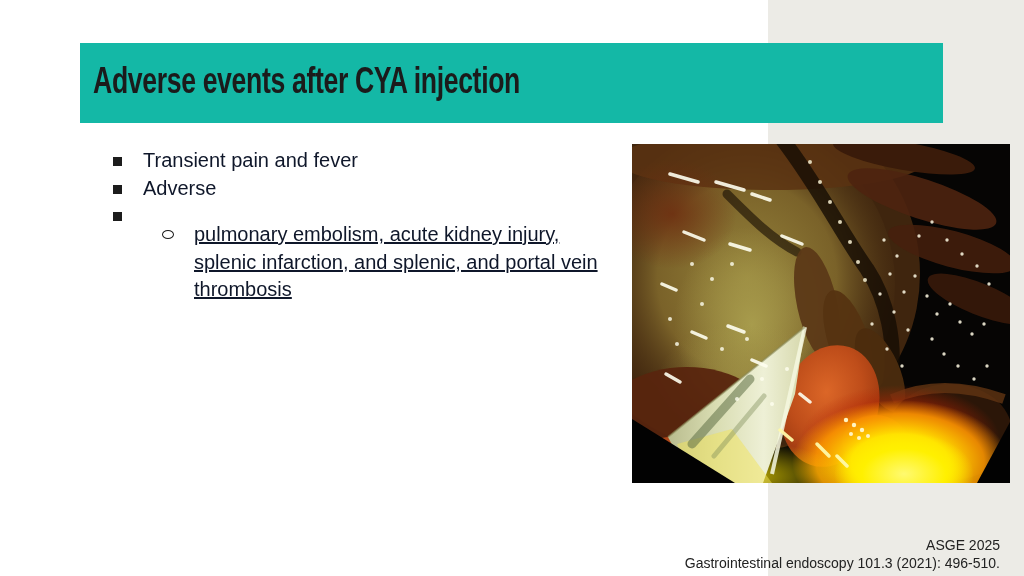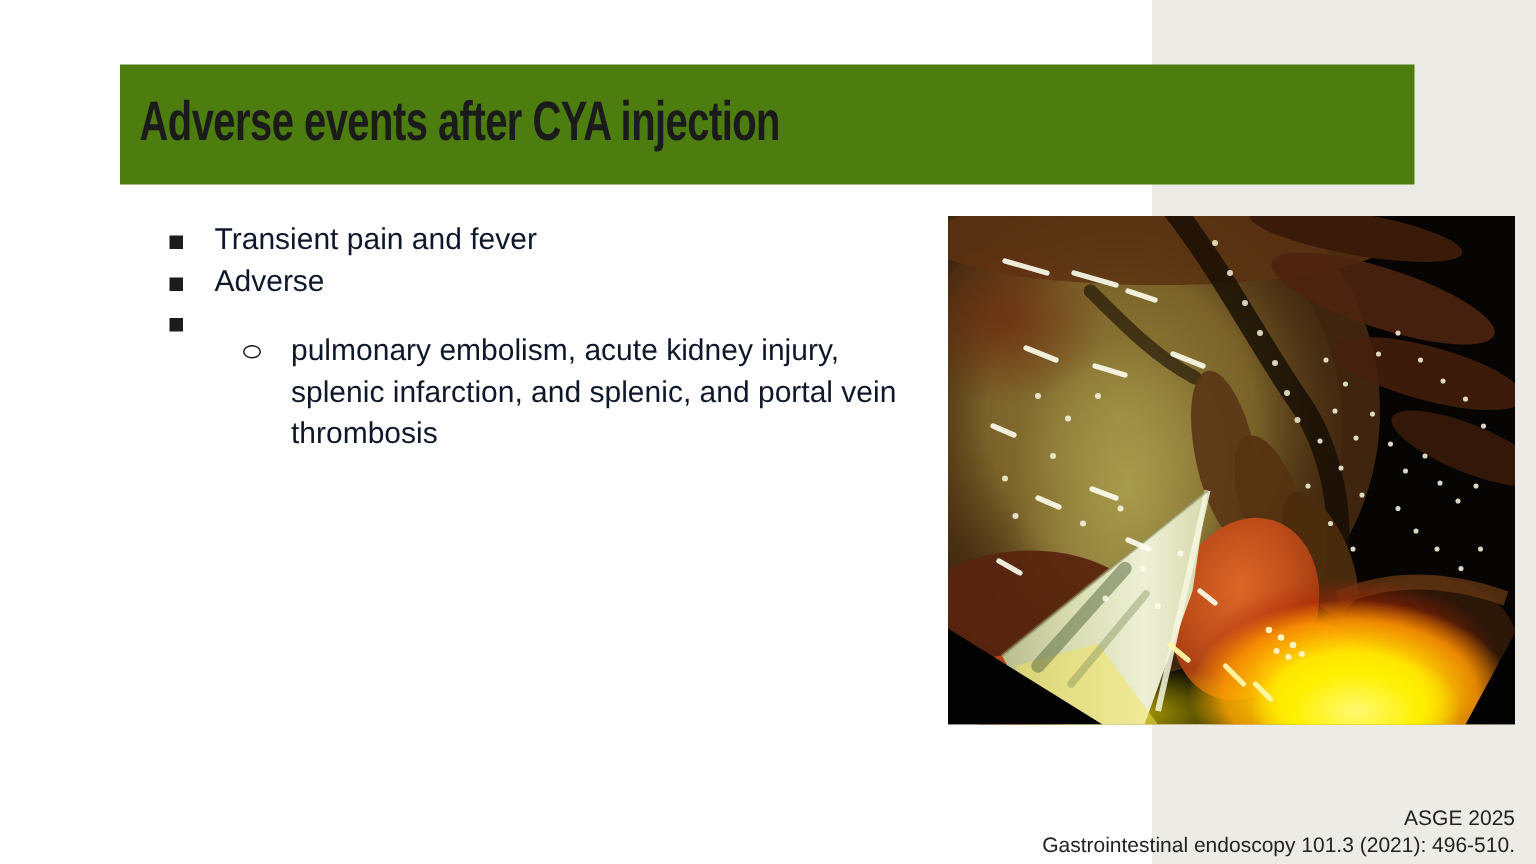--- a/index.html
+++ b/index.html
@@ -6,44 +6,44 @@
   .slide {
     position:relative; width:1024px; height:576px; background:#FFFFFF;
     overflow:hidden; font-family:"Liberation Sans", sans-serif;
   }
   .side-strip {
     position:absolute; left:768px; top:0; width:256px; height:576px;
     background:#ECEBE6;
   }
   .title-bar {
     position:absolute; left:80px; top:43px; width:863px; height:80px;
-    background:#4d7c0f; display:flex; align-items:center;
+    background:#14b8a6; display:flex; align-items:center;
   }
   .title-text {
     margin-left:13px; margin-top:-4px;
     font-size:37px; font-weight:700; color:#1B1B1B;
     letter-spacing:-0.5px; white-space:nowrap;
     transform:scaleX(0.72); transform-origin:left center;
   }
   .bullet-list { position:absolute; left:113px; top:147px; width:560px; }
   .row { display:flex; align-items:flex-start; font-size:20px; line-height:27.5px; color:#0f172a; }
   .row .sq {
     flex:0 0 9px; width:9px; height:9px; background:#1C1C1C;
     margin:10px 21px 0 0;
   }
   .row.l2 { margin-left:49px; }
   .row .circ {
     flex:0 0 10px; width:7px; height:7px; box-sizing:content-box;
     border:1.5px solid #1C1C1C; border-radius:50%;
     margin:9px 20px 0 0;
   }
-  .row.l2 .txt { max-width:415px; }
+  .row.l2 .txt { max-width:415px;text-decoration:underline; }
   .figure-wrap { position:absolute; left:632px; top:144px; width:378px; height:339px; }
   .citation {
-    position:absolute; right:14px; bottom:4px; text-align:right;
+    position:absolute; right:24px; bottom:4px; text-align:right;
     font-size:14px; line-height:18px; color:#222222;
   }
 </style>
 </head>
 <body>
 
 <div class="slide">
 
   <div class="side-strip"></div>
 

